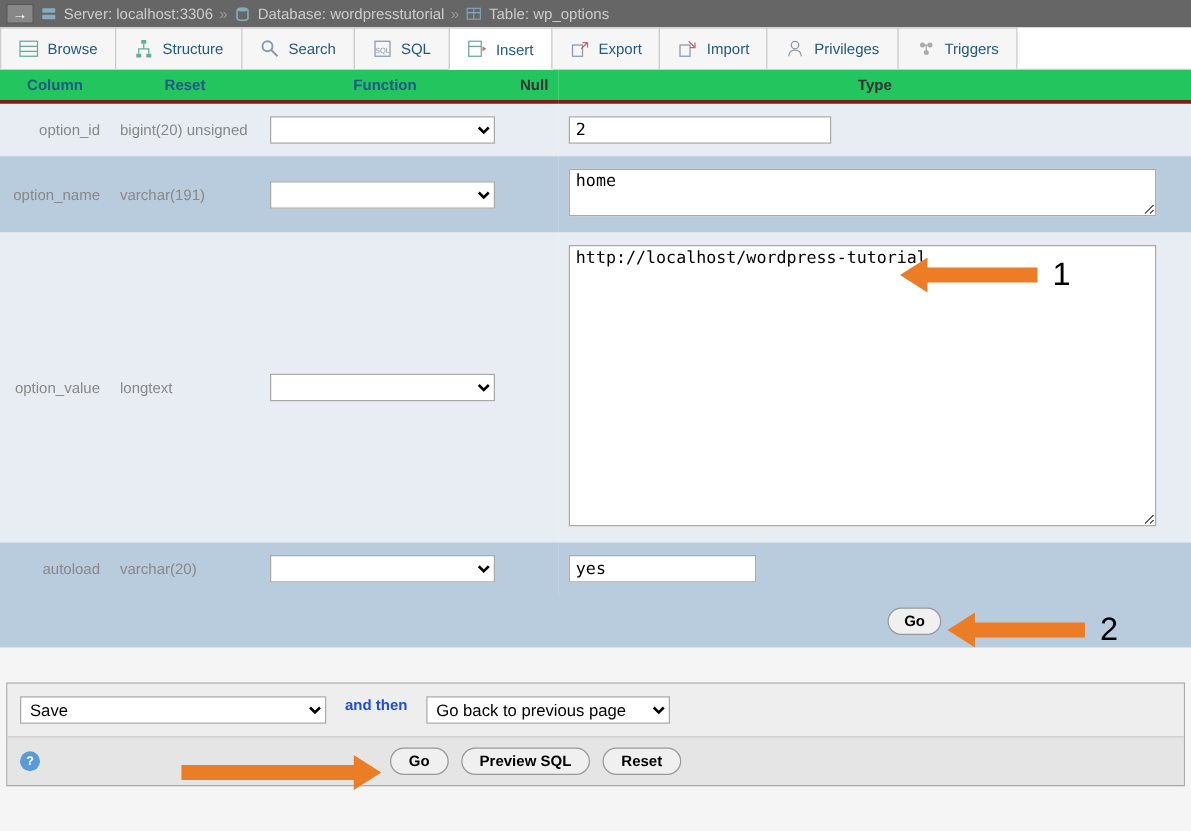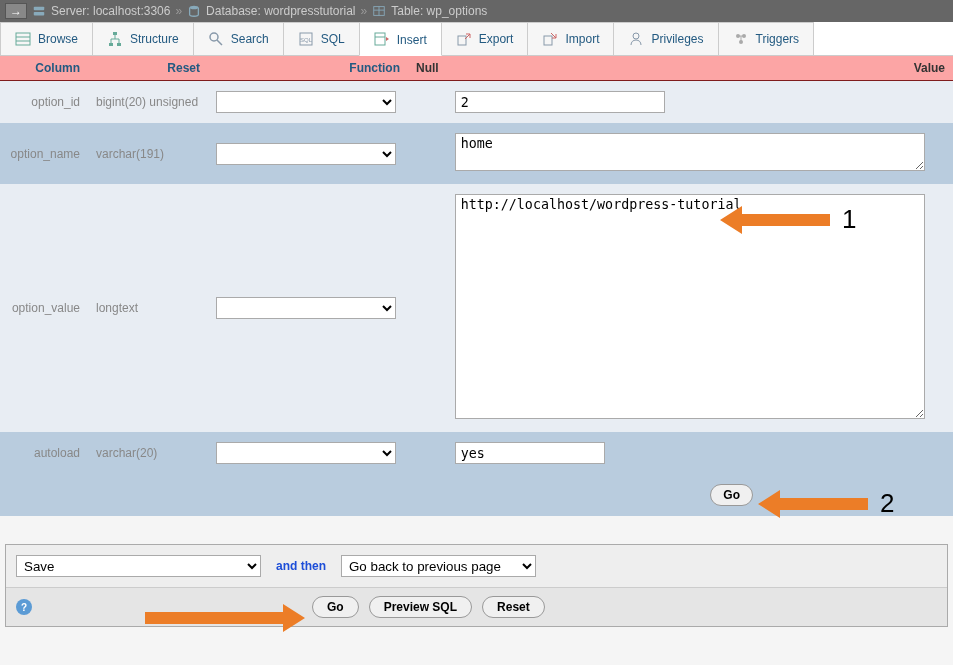--- a/index.html
+++ b/index.html
@@ -13,21 +13,21 @@
     .sep { color: #999; }
     
     
     .tabs { background: #fff; border-bottom: 1px solid #ccc; display: flex; flex-wrap: wrap; }
     .tab { padding: 8px 14px; border: 1px solid #ccc; border-bottom: none; margin-right: -1px; display: flex; align-items: center; gap: 7px; color: #235a81; cursor: pointer; background: #f6f6f6; }
     .tab.active { background: #fff; font-weight: normal; border-bottom: 1px solid #fff; margin-bottom: -1px; align-items: flex-end; }
     .tab-icon { width: 16px; height: 16px; display: inline-block; }
     
     
     .insert-table { width: 100%; border-collapse: collapse; }
-    .insert-table th { background: #fca5a5; color: #235a81; text-align: right; padding: 5px 8px; font-weight: bold; border-bottom: 1px solid #7f1d1d; }
+    .insert-table th { background: #22c55e; color: #235a81; text-align: center; padding: 5px 8px; font-weight: bold; border-bottom: 3px solid #7f1d1d; }
     .insert-table th.col-null { color: #333; }
     .insert-table th.col-val { color: #333; }
     .insert-table td { padding: 10px 8px; vertical-align: middle; }
     .insert-table tr.odd td { background: #e8edf3; }
     .insert-table tr.even td { background: #b9ccde; }
     .insert-table tr.go-row td { background: #b9ccde; text-align: right; padding-right: 200px; }
     
     .col-column { width: 88px; text-align: right; color: #888; }
     .col-type { width: 120px; color: #888; }
     .col-function { width: 200px; }
@@ -35,21 +35,21 @@
     
     select.func { width: 180px; height: 22px; border: 1px solid #aaa; background: #fff; }
     input[type="text"].val-input { width: 210px; height: 22px; border: 1px solid #aaa; padding: 2px 5px; font-family: monospace; }
     textarea.val-small { width: 470px; height: 38px; border: 1px solid #aaa; padding: 2px 5px; font-family: monospace; resize: both; }
     textarea.val-large { width: 470px; height: 225px; border: 1px solid #aaa; padding: 2px 5px; font-family: monospace; resize: both; }
     
     .go-button { background: #f0f0f0; border: 1px solid #999; border-radius: 12px; padding: 3px 12px; font-weight: bold; font-size: 12px; cursor: pointer; }
     
     
     .bottom-panel { margin: 28px 5px 5px 5px; border: 1px solid #aaa; background: #e5e5e5; padding: 0; }
-    .bottom-row1 { padding: 10px; display: flex; align-items: center; gap: 15px; background: #eee; }
+    .bottom-row1 { padding: 10px; display: flex; gap: 15px; background: #eee; }
     .bottom-row2 { padding: 8px 10px; display: flex; align-items: center; gap: 10px; background: #e5e5e5; border-top: 1px solid #ccc; }
     .bottom-row1 select { height: 22px; border: 1px solid #aaa; background: #fff; padding: 1px 3px; }
     .bottom-row1 strong { color: #1d4ed8; }
     .help-icon { width: 16px; height: 16px; border-radius: 50%; background: #5b9bd5; color: #fff; display: inline-flex; align-items: center; justify-content: center; font-size: 10px; font-weight: bold; cursor: pointer; }
     .btn-round { background: #f0f0f0; border: 1px solid #999; border-radius: 12px; padding: 3px 14px; font-weight: bold; font-size: 12px; cursor: pointer; }
     
     
     .annotation { position: absolute; z-index: 100; pointer-events: none; }
     .arrow-svg { display: block; }
     .ann-label { color: #ec7d27; font-size: 26px; font-family: Arial; }
@@ -162,21 +162,21 @@
   </div>
 </div>
 
 <table class="insert-table">
   <thead>
     <tr>
       <th class="col-column">Column</th>
       <th class="col-type">Reset</th>
       <th class="col-function">Function</th>
       <th class="col-null">Null</th>
-      <th class="col-val">Value</th>
+      <th class="col-val">Type</th>
     </tr>
   </thead>
   <tbody>
     <tr class="odd">
       <td class="col-column">option_id</td>
       <td class="col-type">bigint(20) unsigned</td>
       <td><select class="func"><option></option></select></td>
       <td></td>
       <td><input type="text" class="val-input" value="2" style=""></td>
     </tr>

